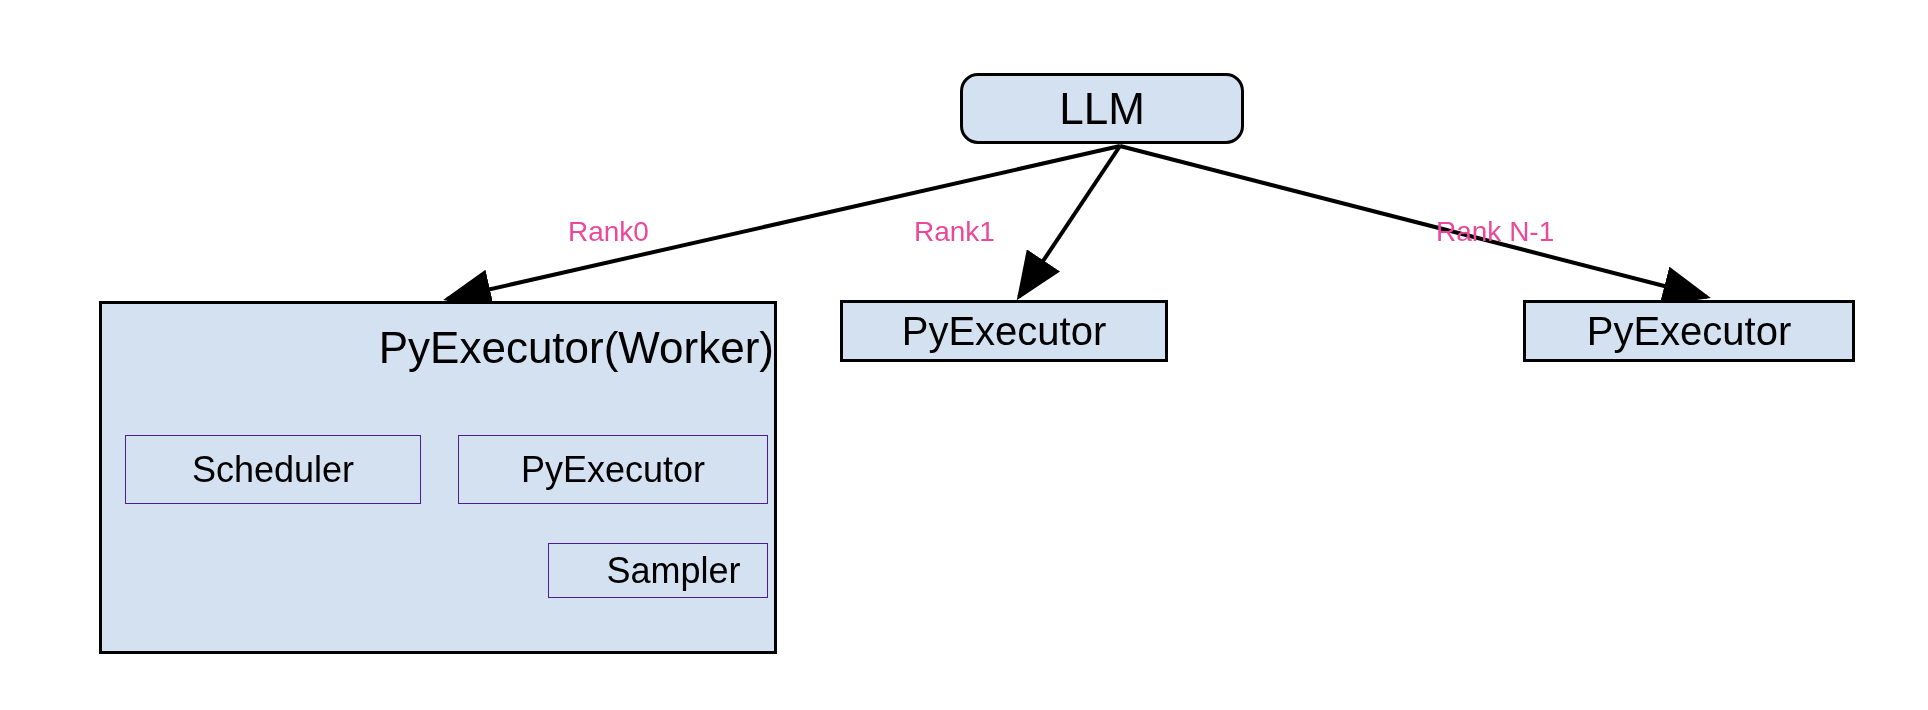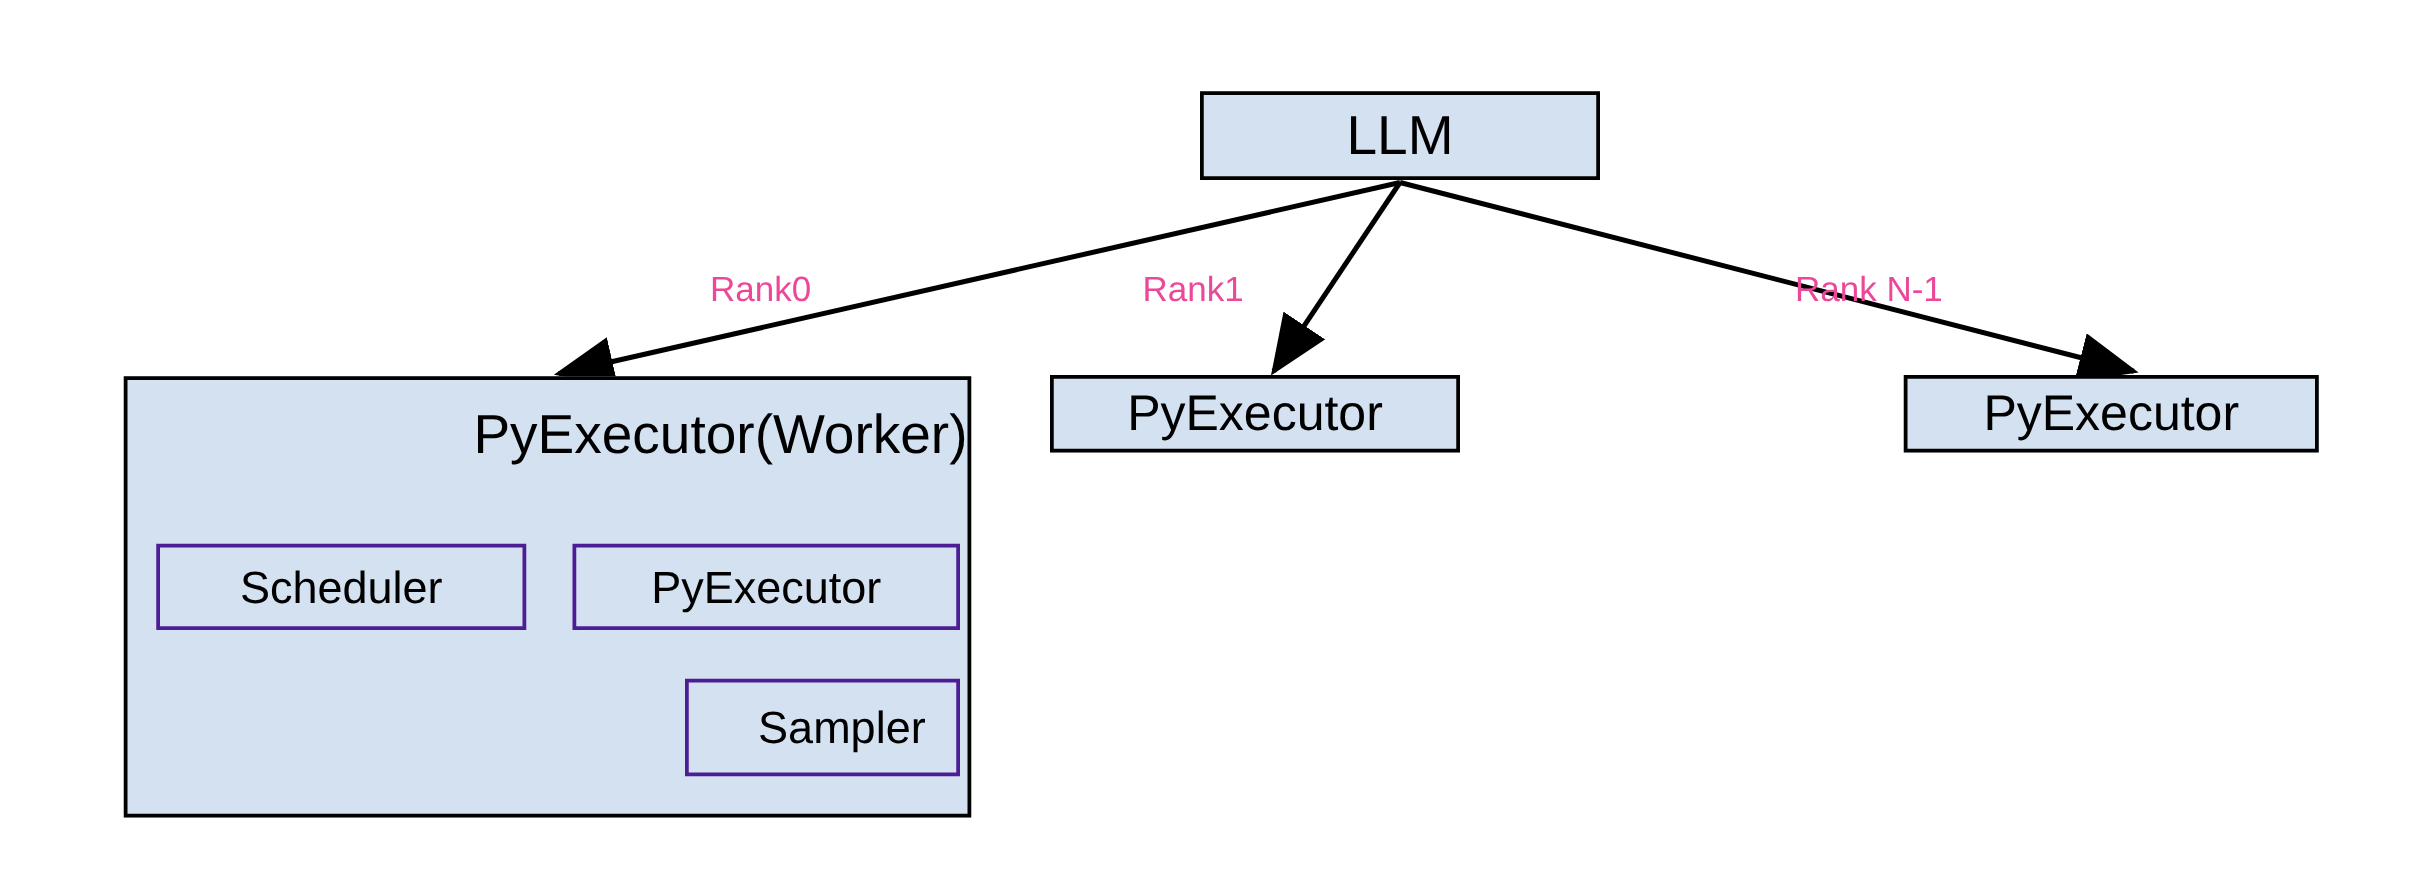--- a/index.html
+++ b/index.html
@@ -39,57 +39,58 @@
     font-size: 44px;
     line-height: 1;
     color: #000000;
     white-space: nowrap;
     letter-spacing: 0px;
   }
   
   #llm-node {
     left: 960px;
     top: 73px;
-    width: 320px;
+    width: 284px;
     height: 71px;
+    border-radius: 18px;
   }
   
   #worker-group {
     left: 99px;
     top: 301px;
     width: 678px;
     height: 353px;
     display: block;
   }
   #worker-group-title {
     position: absolute;
     left: 0;
     right: 0;
     top: 22px;
     text-align: right;
   }
   .subnode {
     position: absolute;
     box-sizing: border-box;
     background: #d4e1f0;
-    border: 3px solid #4c1d95;
+    border: 1px solid #4c1d95;
     display: flex;
     align-items: center;
     justify-content: center;
   }
   .subnode-label {
     font-size: 36px;
     line-height: 1;
     color: #000000;
     white-space: nowrap;
   }
   #sub-scheduler      { left: 23px;  top: 131px; width: 296px; height: 69px; }
   #sub-modelengine    { left: 356px; top: 131px; width: 310px; height: 69px; }
   #sub-kvcachemanager { left: 23px;  top: 239px; width: 390px; height: 69px; }
-  #sub-sampler        { left: 446px; top: 239px; width: 220px; height: 78px; padding-left: 31px; }
+  #sub-sampler        { left: 446px; top: 239px; width: 220px; height: 55px; padding-left: 31px; }
 
   
   #pyexec-rank1 {
     left: 840px;
     top: 300px;
     width: 328px;
     height: 62px;
   }
   #pyexec-rankn {
     left: 1523px;

